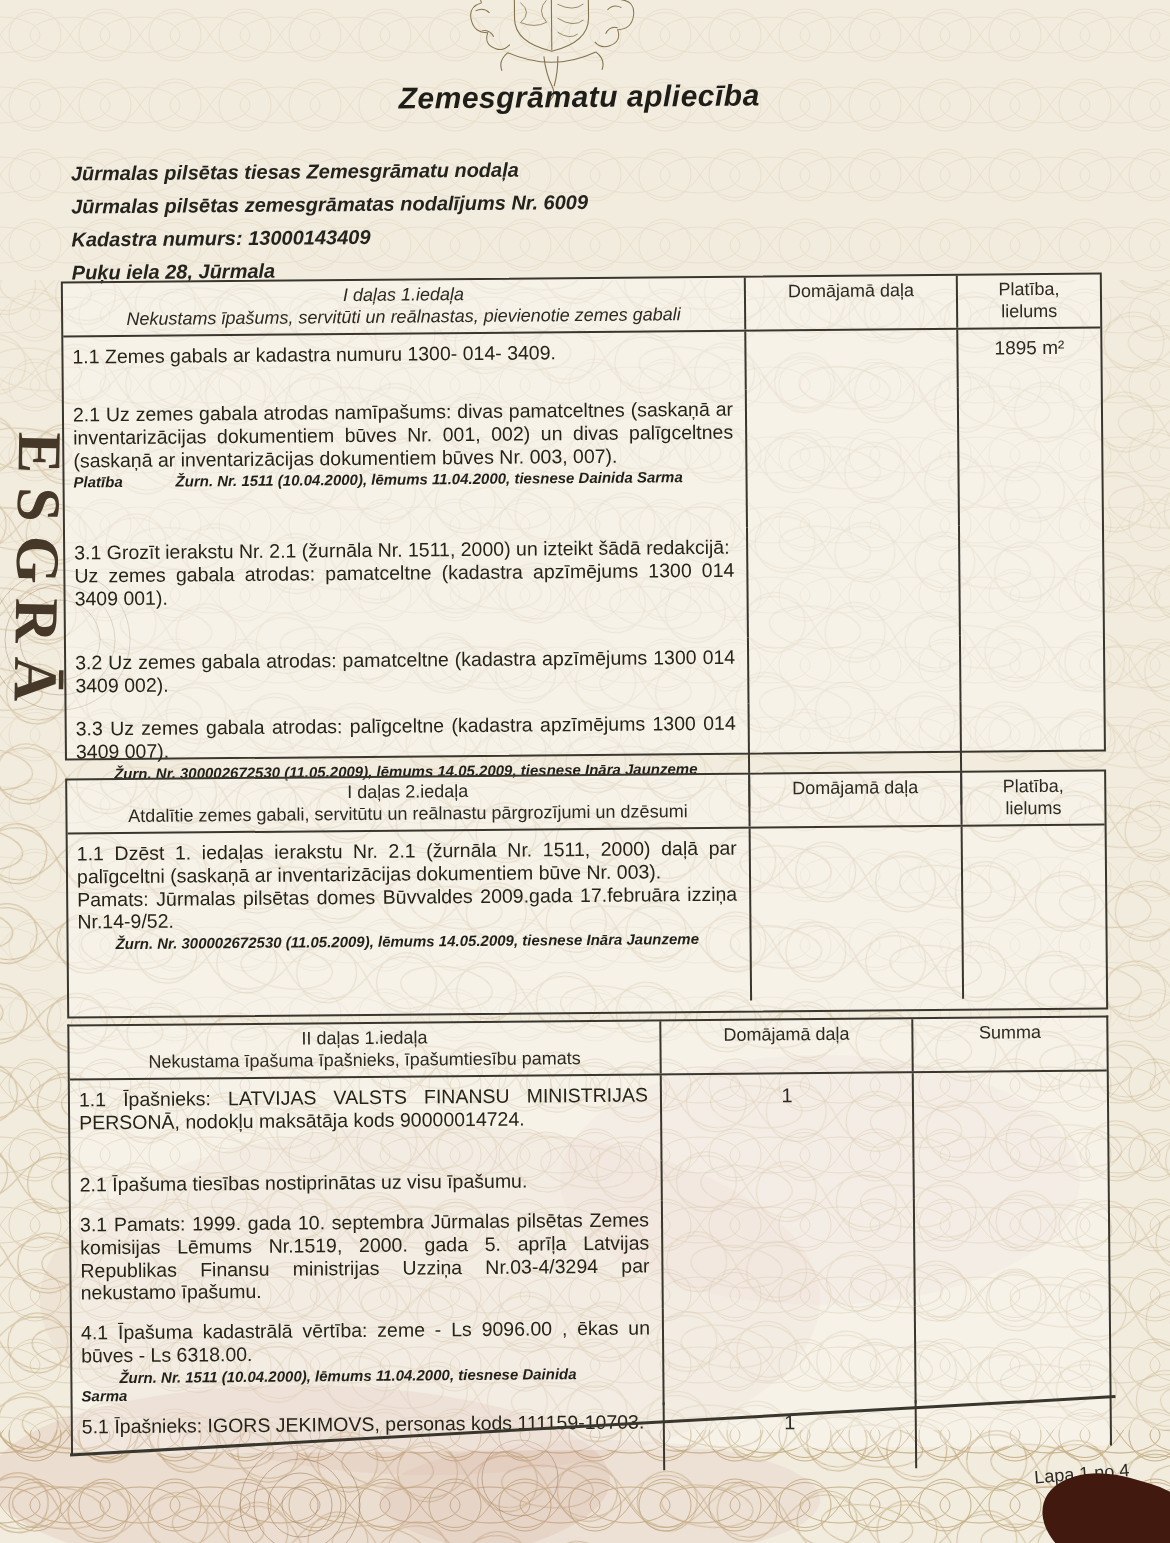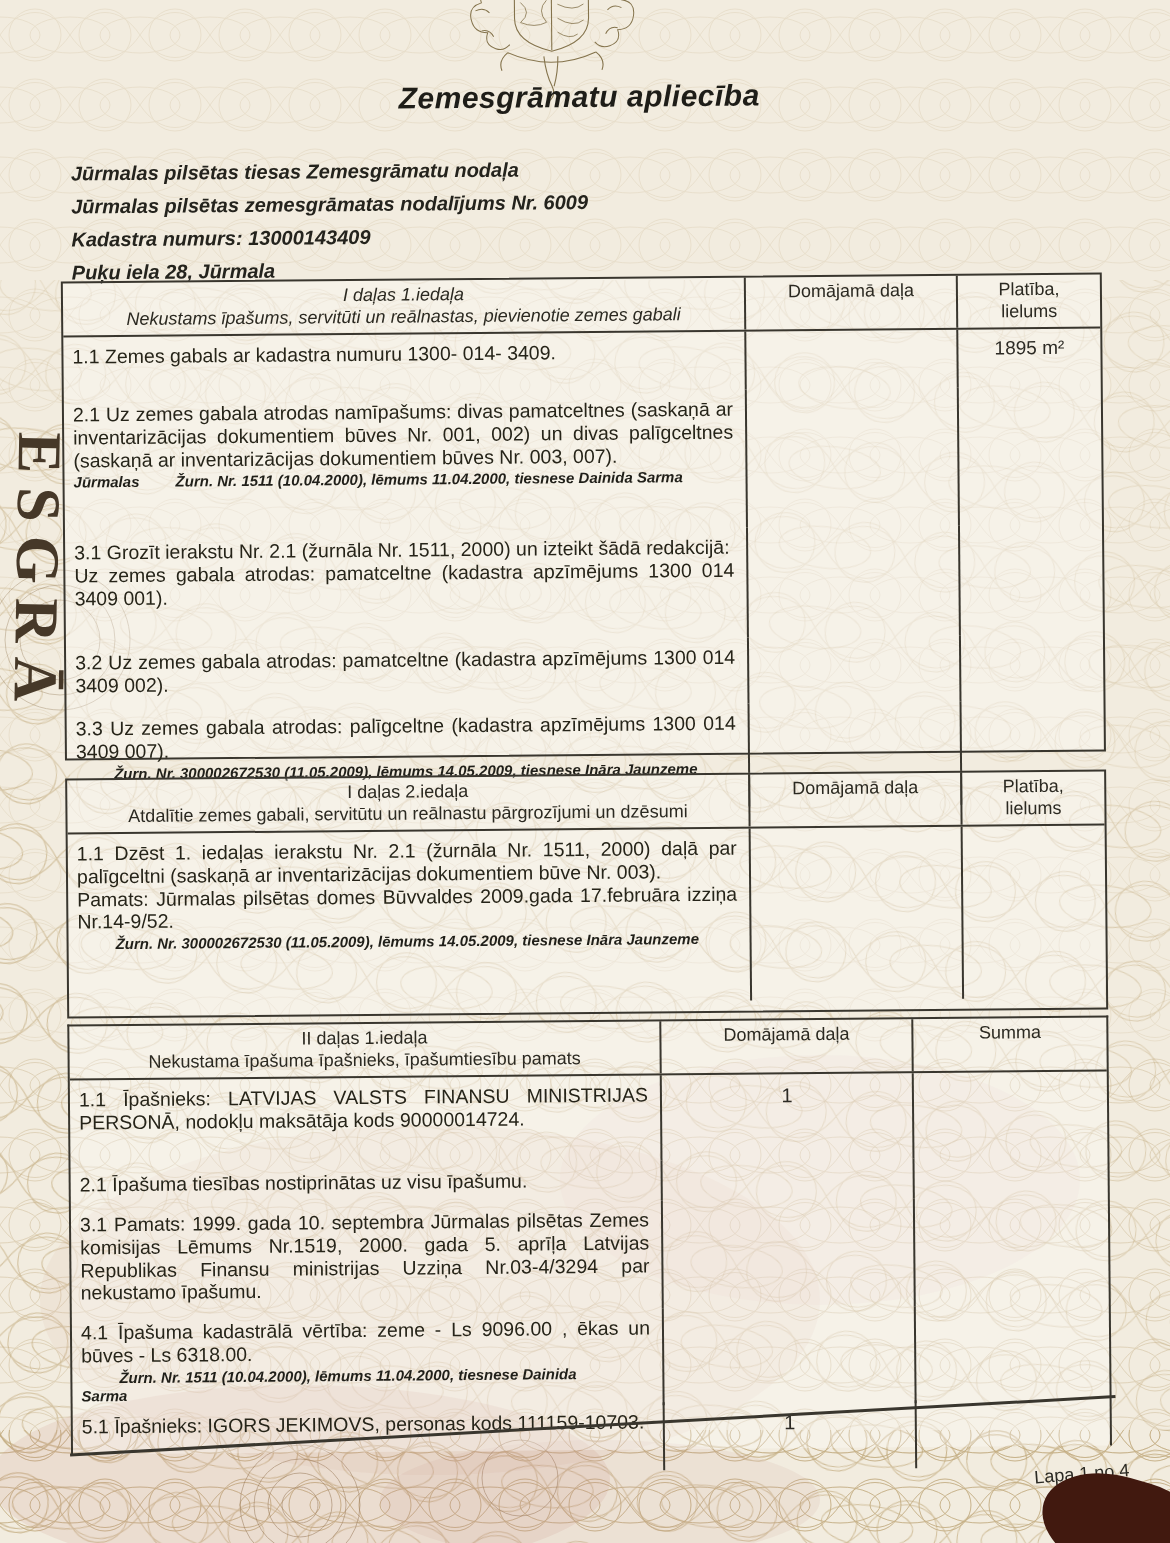--- a/index.html
+++ b/index.html
@@ -161,21 +161,21 @@
       <div class="c1">
           <div class="para">1.1 Zemes gabals ar kadastra numuru 1300- 014- 3409.</div>
         </div>
       <div class="c2"></div>
       <div class="c3">1895 m²</div>
     </div>
     <div class="trow g-wide" style="height:138px;">
       <div class="c1">
         <div class="para">2.1 Uz zemes gabala atrodas namīpašums: divas pamatceltnes (saskaņā ar inventarizācijas dokumentiem būves Nr. 001, 002) un divas palīgceltnes (saskaņā ar inventarizācijas dokumentiem būves Nr. 003, 007).</div>
         <div class="note w">
-          <span class="lbl">Jūrmalas</span><span>Žurn. Nr. 1511 (10.04.2000), lēmums 11.04.2000, tiesnese Dainida Sarma</span>
+          <span class="lbl">Platība</span><span>Žurn. Nr. 1511 (10.04.2000), lēmums 11.04.2000, tiesnese Dainida Sarma</span>
         </div>
       </div>
       <div class="c2"></div>
       <div class="c3"></div>
     </div>
     <div class="trow g-wide" style="height:110px;">
       <div class="c1">
           <div class="para pre">3.1 Grozīt ierakstu Nr. 2.1 (žurnāla Nr. 1511, 2000) un izteikt šādā redakcijā:
 Uz zemes gabala atrodas: pamatceltne (kadastra apzīmējums 1300 014 3409 001).</div>
         </div>

